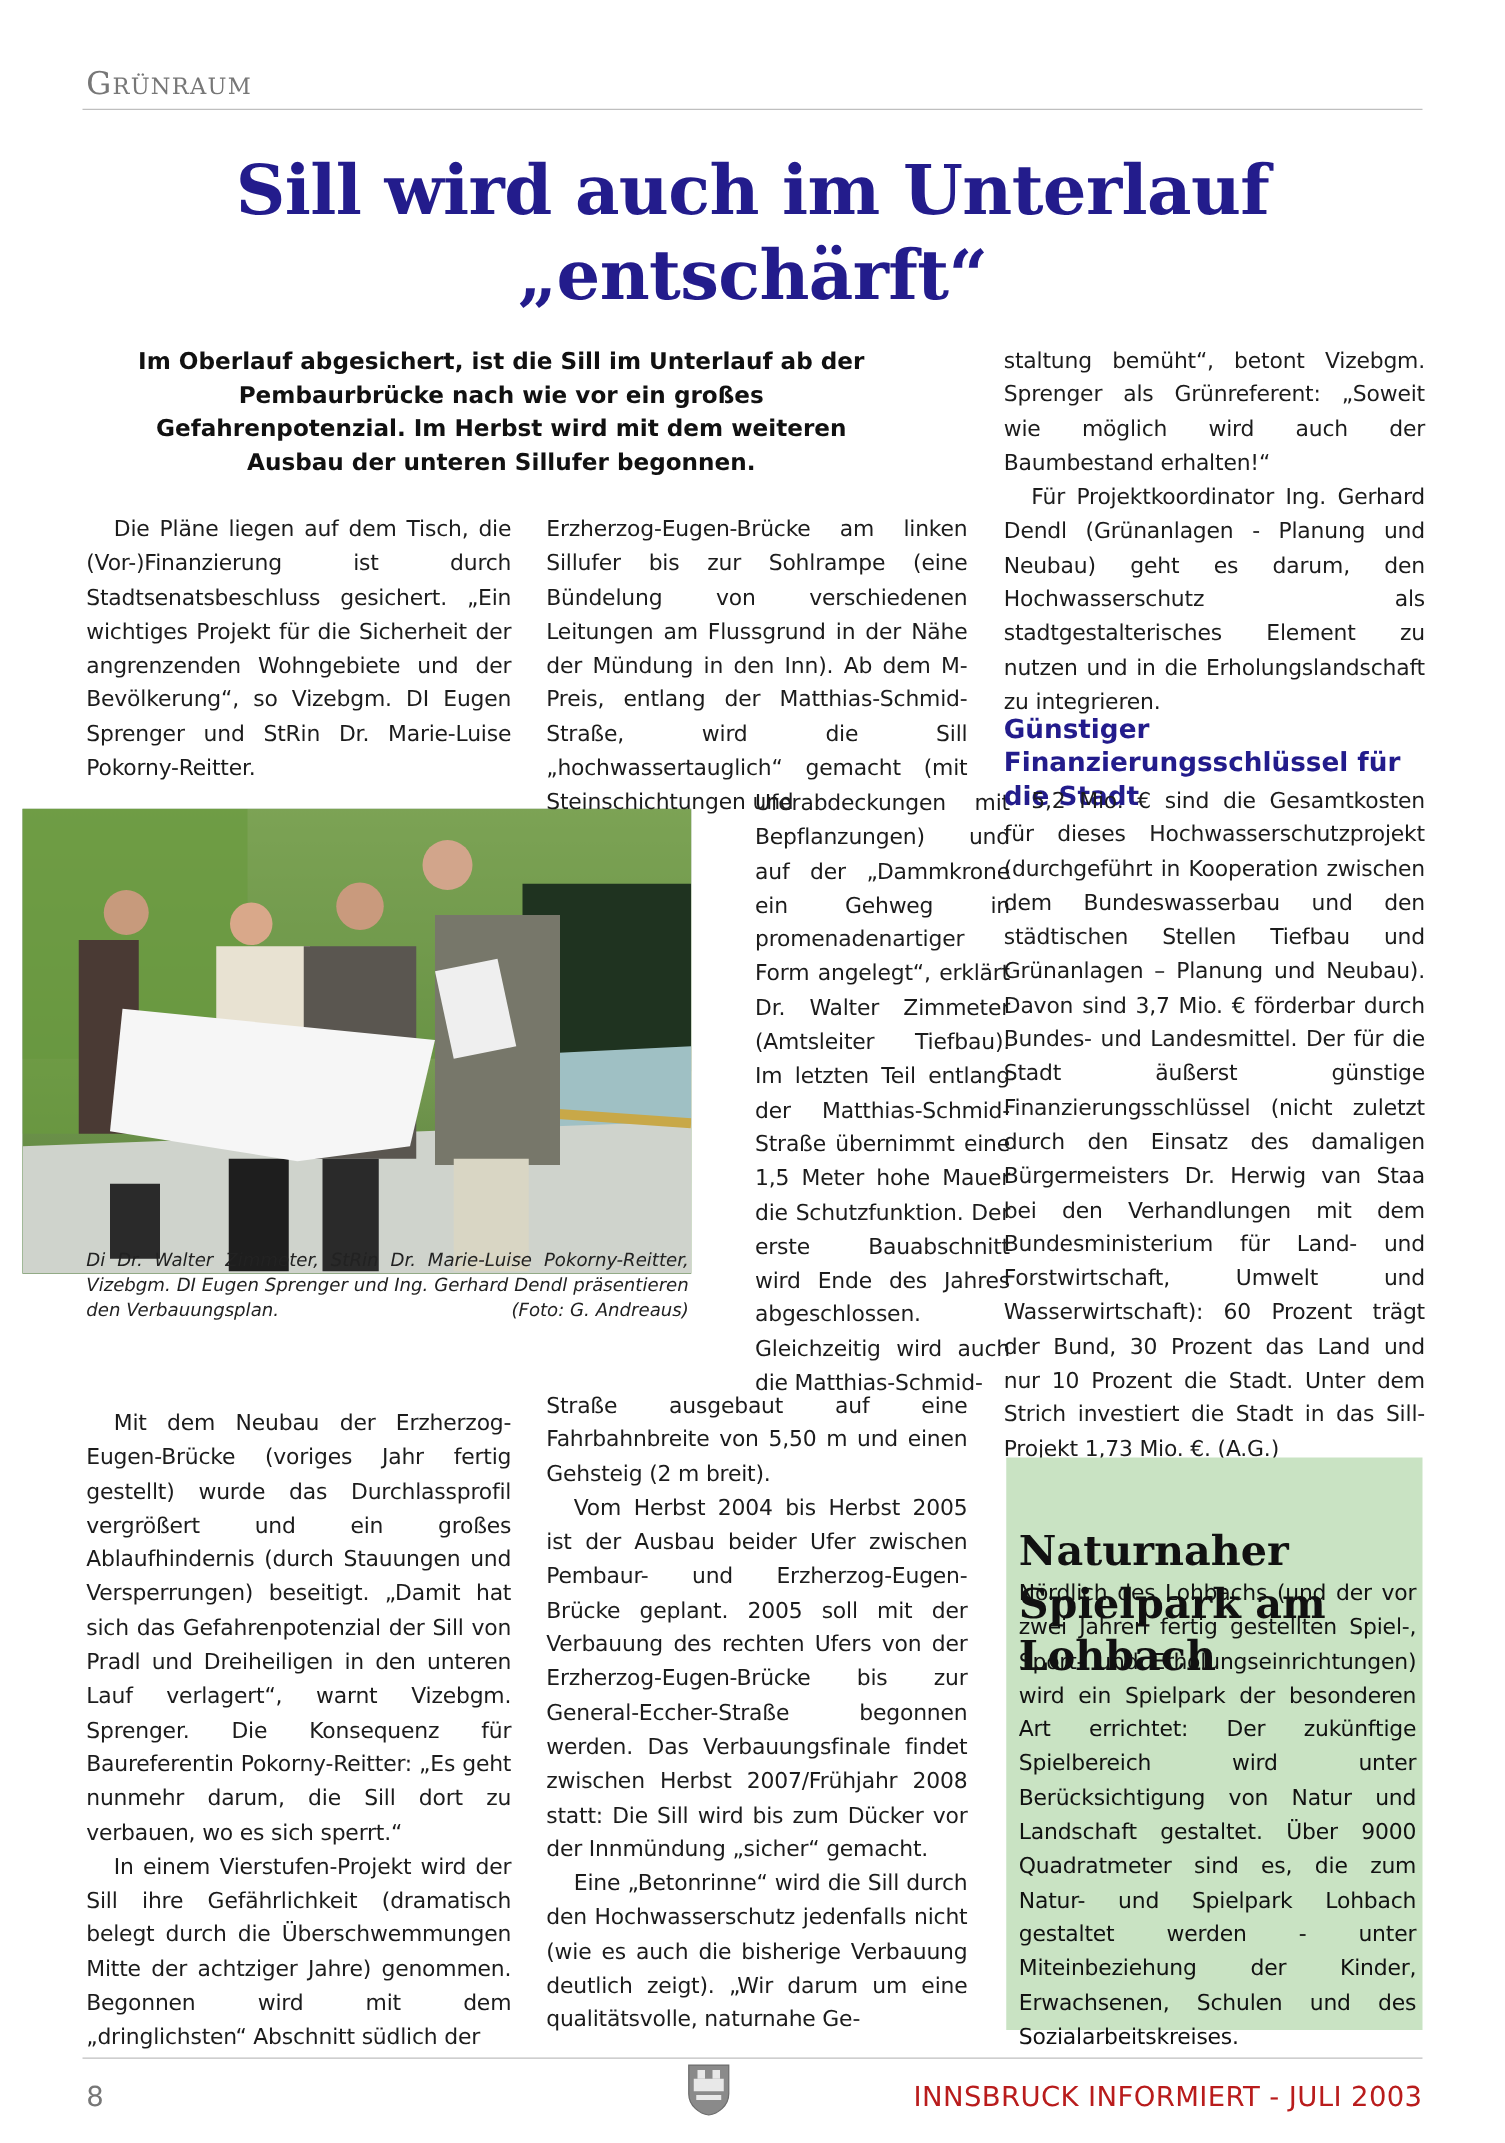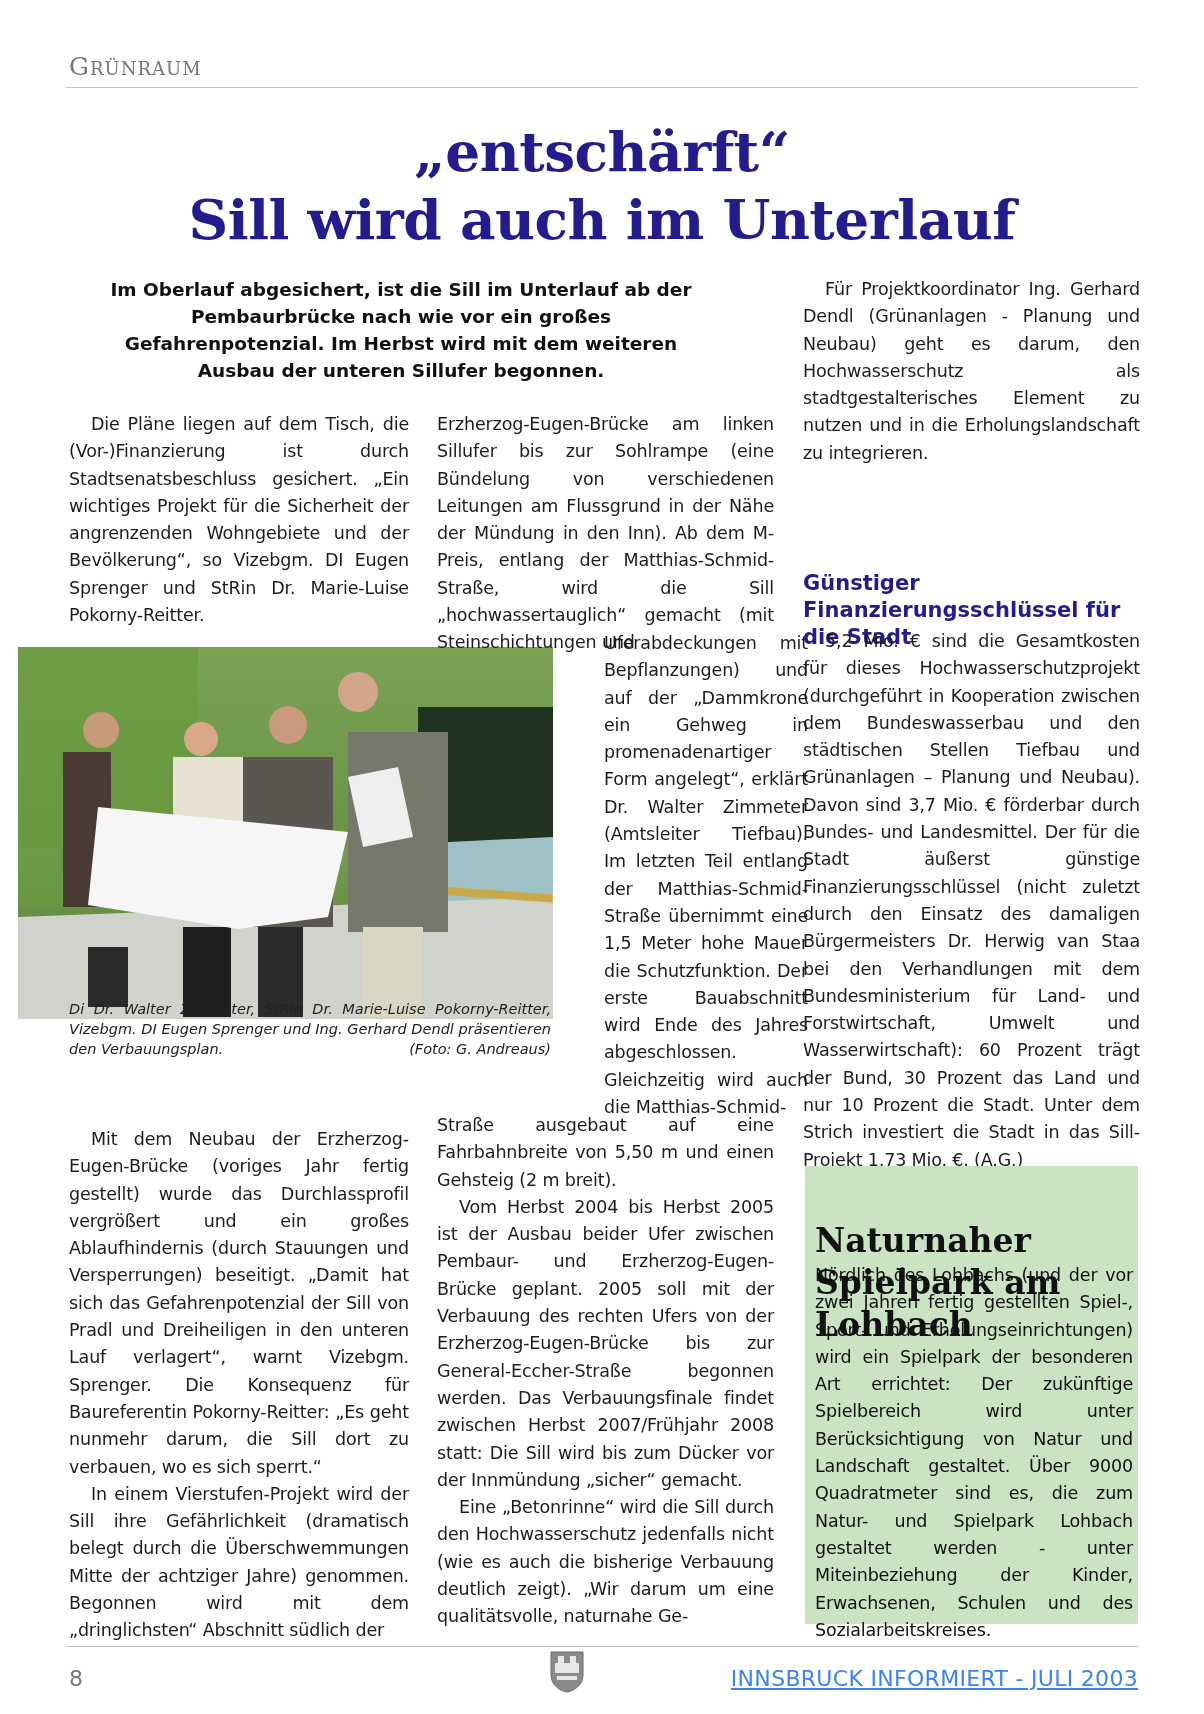--- a/index.html
+++ b/index.html
@@ -41,31 +41,31 @@
 
   .box { left: 805px; top: 1166px; width: 333px; height: 458px; background: #c9e3c3; }
   .box-title { left: 815px; top: 1172px; width: 320px; font-family: "DejaVu Serif", serif;
                font-weight: bold; font-size: 33px; line-height: 42px; color: #111; margin-top: 48px; }
   .box-body { left: 815px; top: 1262px; width: 318px; font-size: 17.5px; line-height: 27.3px;
               text-align: justify; color: #111; letter-spacing: -0.15px; }
 
   .bottom-rule { left: 66px; top: 1646px; width: 1072px; height: 1px; background: #bfbfbf; }
   .page-num { left: 69px; top: 1666px; font-size: 22px; color: #777; }
   .crest { left: 550px; top: 1651px; width: 34px; height: 42px; }
-  .footer-pub { right: 66px; top: 1666px; font-size: 22px; color: #3b82f6; letter-spacing: 0.3px; text-decoration: underline; }
+  .footer-pub { right: 66px; top: 1666px; font-size: 22px; color: #b91c1c; letter-spacing: 0.3px; }
 </style>
 </head>
 <body>
 
 <div class="abs section-label">Grünraum</div>
 <div class="abs top-rule"></div>
 
 <div class="abs headline">
+  <div>Sill wird auch im Unterlauf</div>
   <div>„entschärft“</div>
-  <div>Sill wird auch im Unterlauf</div>
 </div>
 
 <div class="abs lead">Im Oberlauf abgesichert, ist die Sill im Unterlauf ab der Pembaurbrücke nach wie vor ein großes Gefahrenpotenzial. Im Herbst wird mit dem weiteren Ausbau der unteren Sillufer begonnen.</div>
 
 <div class="abs col col1a">
   <p>Die Pläne liegen auf dem Tisch, die (Vor-)Finanzierung ist durch Stadtsenatsbeschluss gesichert. „Ein wichtiges Projekt für die Sicherheit der angrenzenden Wohngebiete und der Bevölkerung“, so Vizebgm. DI Eugen Sprenger und StRin Dr. Marie-Luise Pokorny-Reitter.</p>
 </div>
 
 <div class="abs photo">
   <svg width="535" height="372" viewBox="0 0 535 372">
@@ -120,20 +120,21 @@
 <div class="abs col col2b">
   <p class="noindent">Uferabdeckungen mit Bepflanzungen) und auf der „Dammkrone ein Gehweg in promenadenartiger Form angelegt“, erklärt Dr. Walter Zimmeter (Amtsleiter Tiefbau). Im letzten Teil entlang der Matthias-Schmid-Straße übernimmt eine 1,5 Meter hohe Mauer die Schutzfunktion. Der erste Bauabschnitt wird Ende des Jahres abgeschlossen. Gleichzeitig wird auch die Matthias-Schmid-</p>
 </div>
 <div class="abs col col2c">
   <p class="noindent">Straße ausgebaut auf eine Fahrbahnbreite von 5,50 m und einen Gehsteig (2 m breit).</p>
   <p>Vom Herbst 2004 bis Herbst 2005 ist der Ausbau beider Ufer zwischen Pembaur- und Erzherzog-Eugen-Brücke geplant. 2005 soll mit der Verbauung des rechten Ufers von der Erzherzog-Eugen-Brücke bis zur General-Eccher-Straße begonnen werden. Das Verbauungsfinale findet zwischen Herbst 2007/Frühjahr 2008 statt: Die Sill wird bis zum Dücker vor der Innmündung „sicher“ gemacht.</p>
   <p>Eine „Betonrinne“ wird die Sill durch den Hochwasserschutz jedenfalls nicht (wie es auch die bisherige Verbauung deutlich zeigt). „Wir darum um eine qualitätsvolle, naturnahe Ge-</p>
 </div>
 
 <div class="abs col col3a">
+  <p class="noindent">staltung bemüht“, betont Vizebgm. Sprenger als Grünreferent: „Soweit wie möglich wird auch der Baumbestand erhalten!“</p>
   <p>Für Projektkoordinator Ing. Gerhard Dendl (Grünanlagen - Planung und Neubau) geht es darum, den Hochwasserschutz als stadtgestalterisches Element zu nutzen und in die Erholungslandschaft zu integrieren.</p>
 </div>
 
 <div class="abs subhead">Günstiger Finanzierungsschlüssel für die Stadt</div>
 
 <div class="abs col col3b">
   <p>5,2 Mio. € sind die Gesamtkosten für dieses Hochwasserschutzprojekt (durchgeführt in Kooperation zwischen dem Bundeswasserbau und den städtischen Stellen Tiefbau und Grünanlagen – Planung und Neubau). Davon sind 3,7 Mio. € förderbar durch Bundes- und Landesmittel. Der für die Stadt äußerst günstige Finanzierungsschlüssel (nicht zuletzt durch den Einsatz des damaligen Bürgermeisters Dr. Herwig van Staa bei den Verhandlungen mit dem Bundesministerium für Land- und Forstwirtschaft, Umwelt und Wasserwirtschaft): 60 Prozent trägt der Bund, 30 Prozent das Land und nur 10 Prozent die Stadt. Unter dem Strich investiert die Stadt in das Sill-Projekt 1,73 Mio. €. (A.G.)</p>
 </div>
 
 <div class="abs box"></div>

